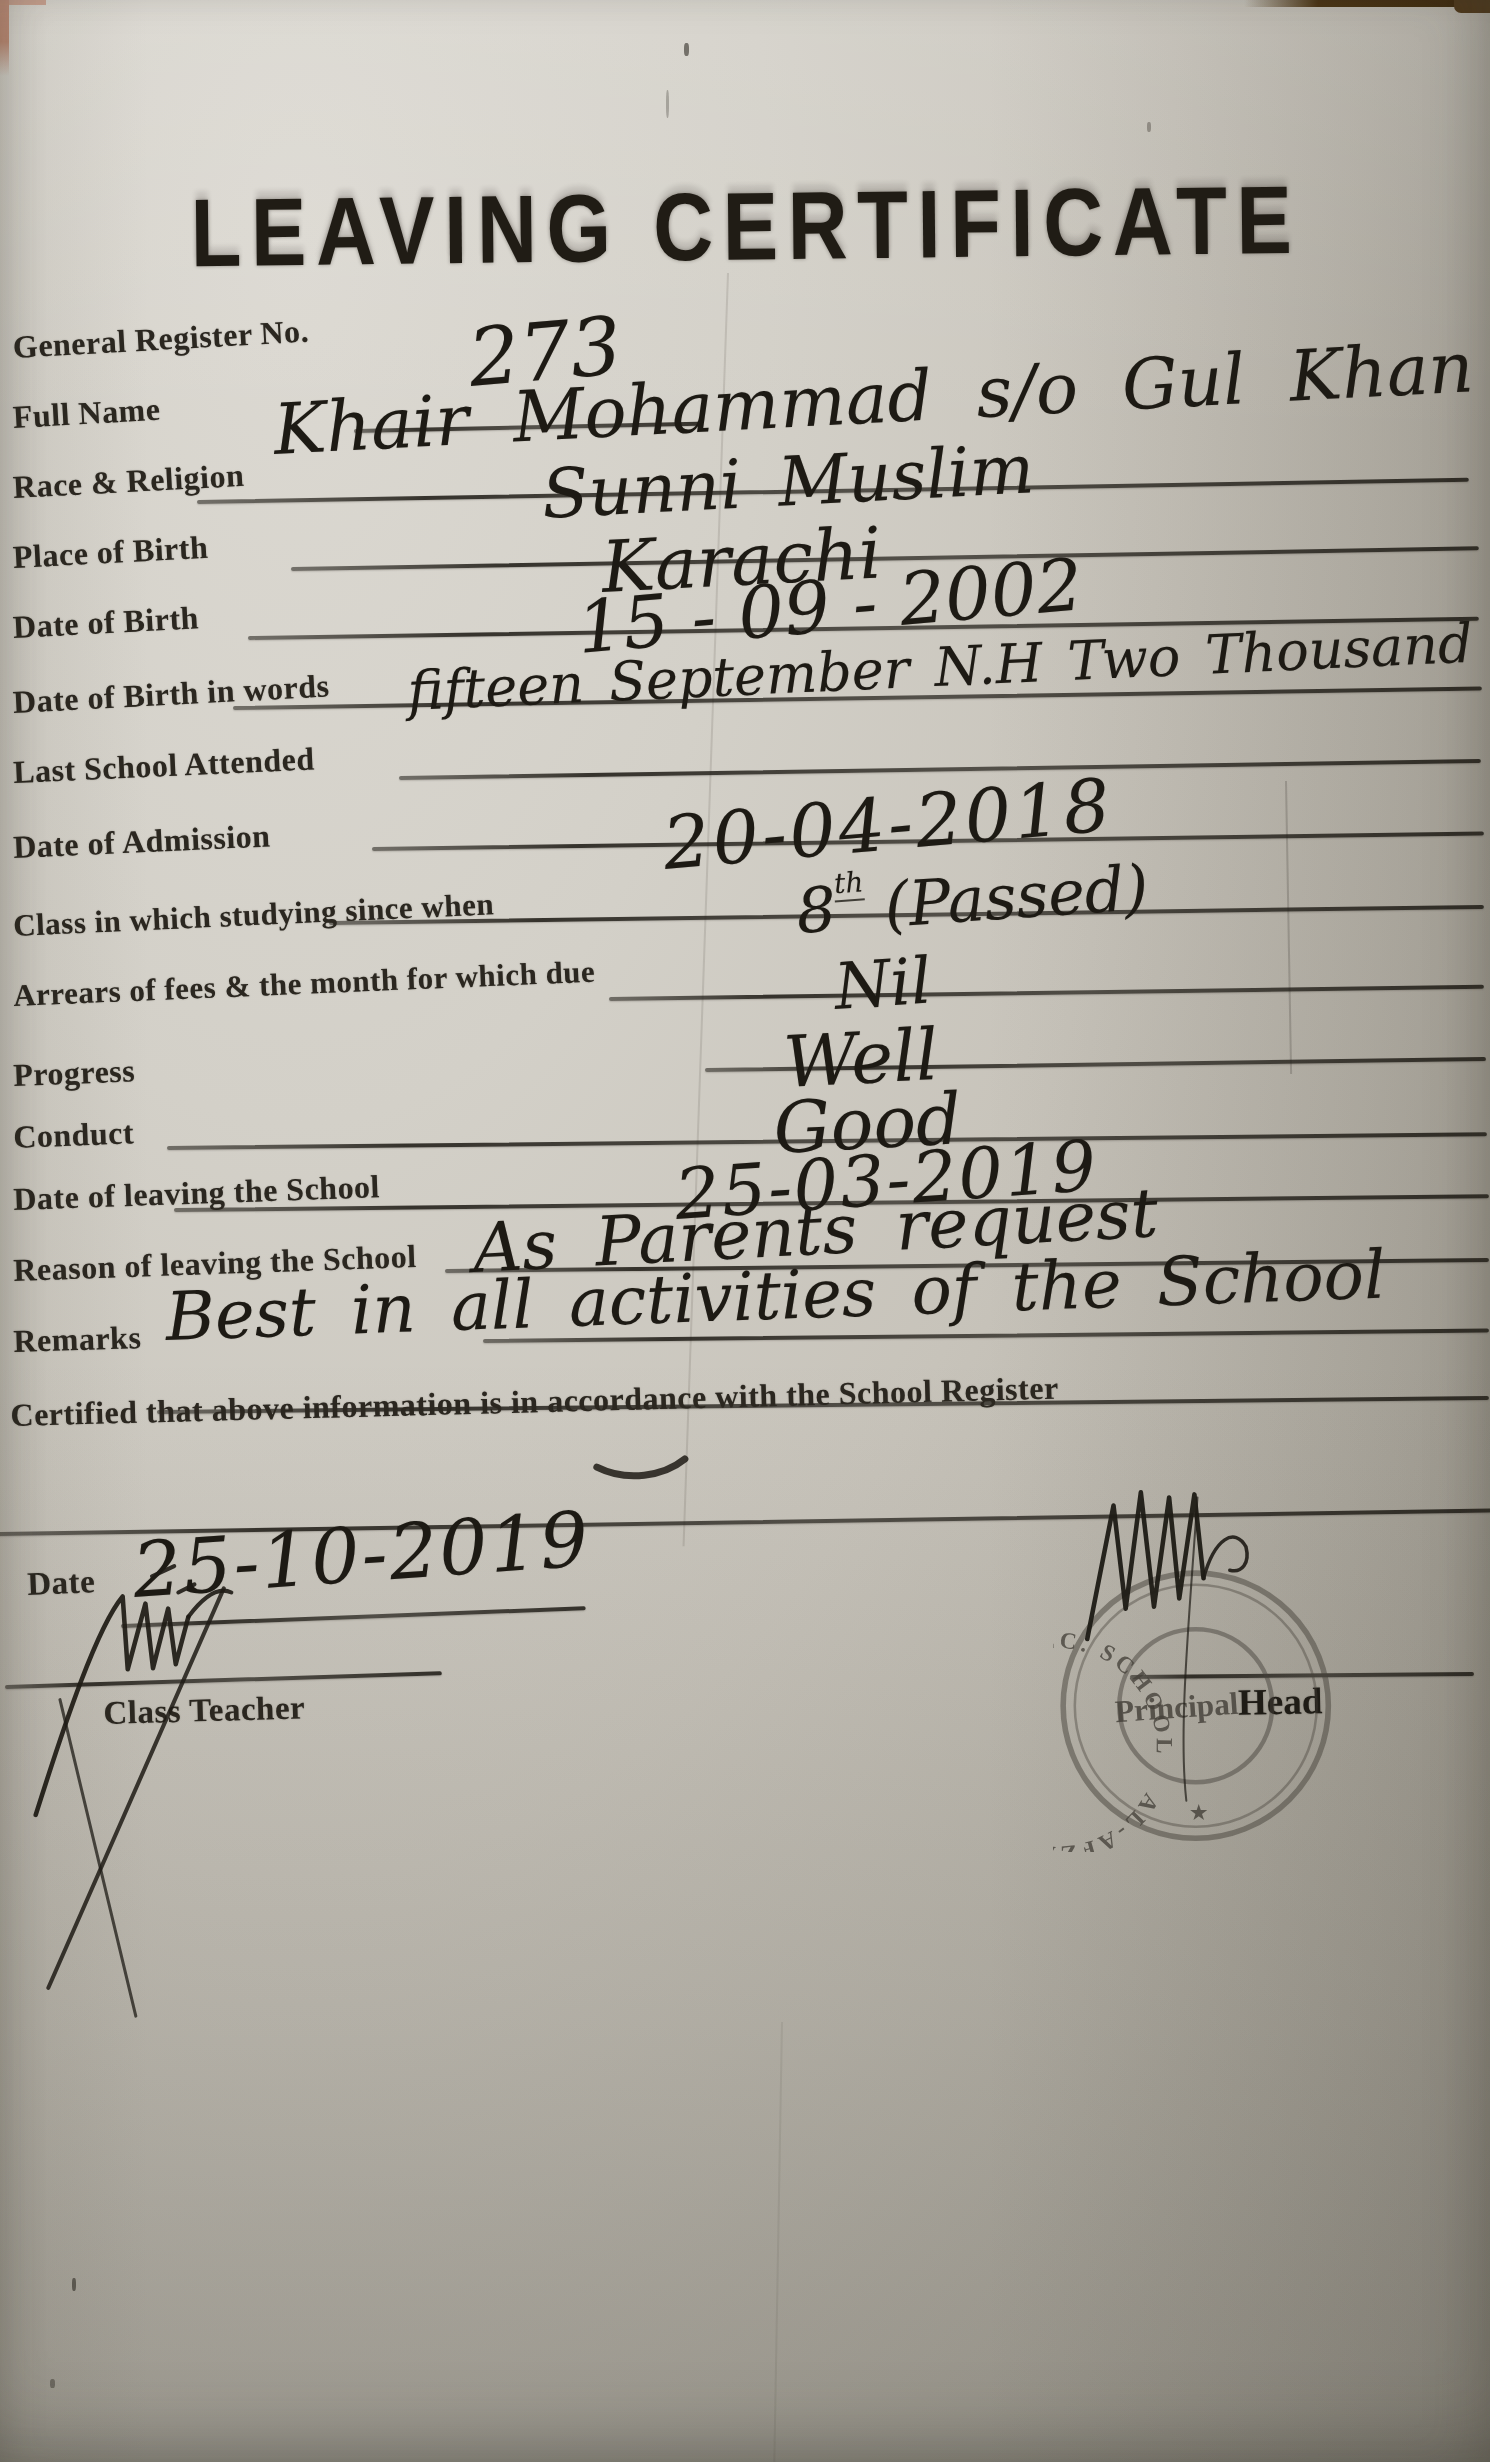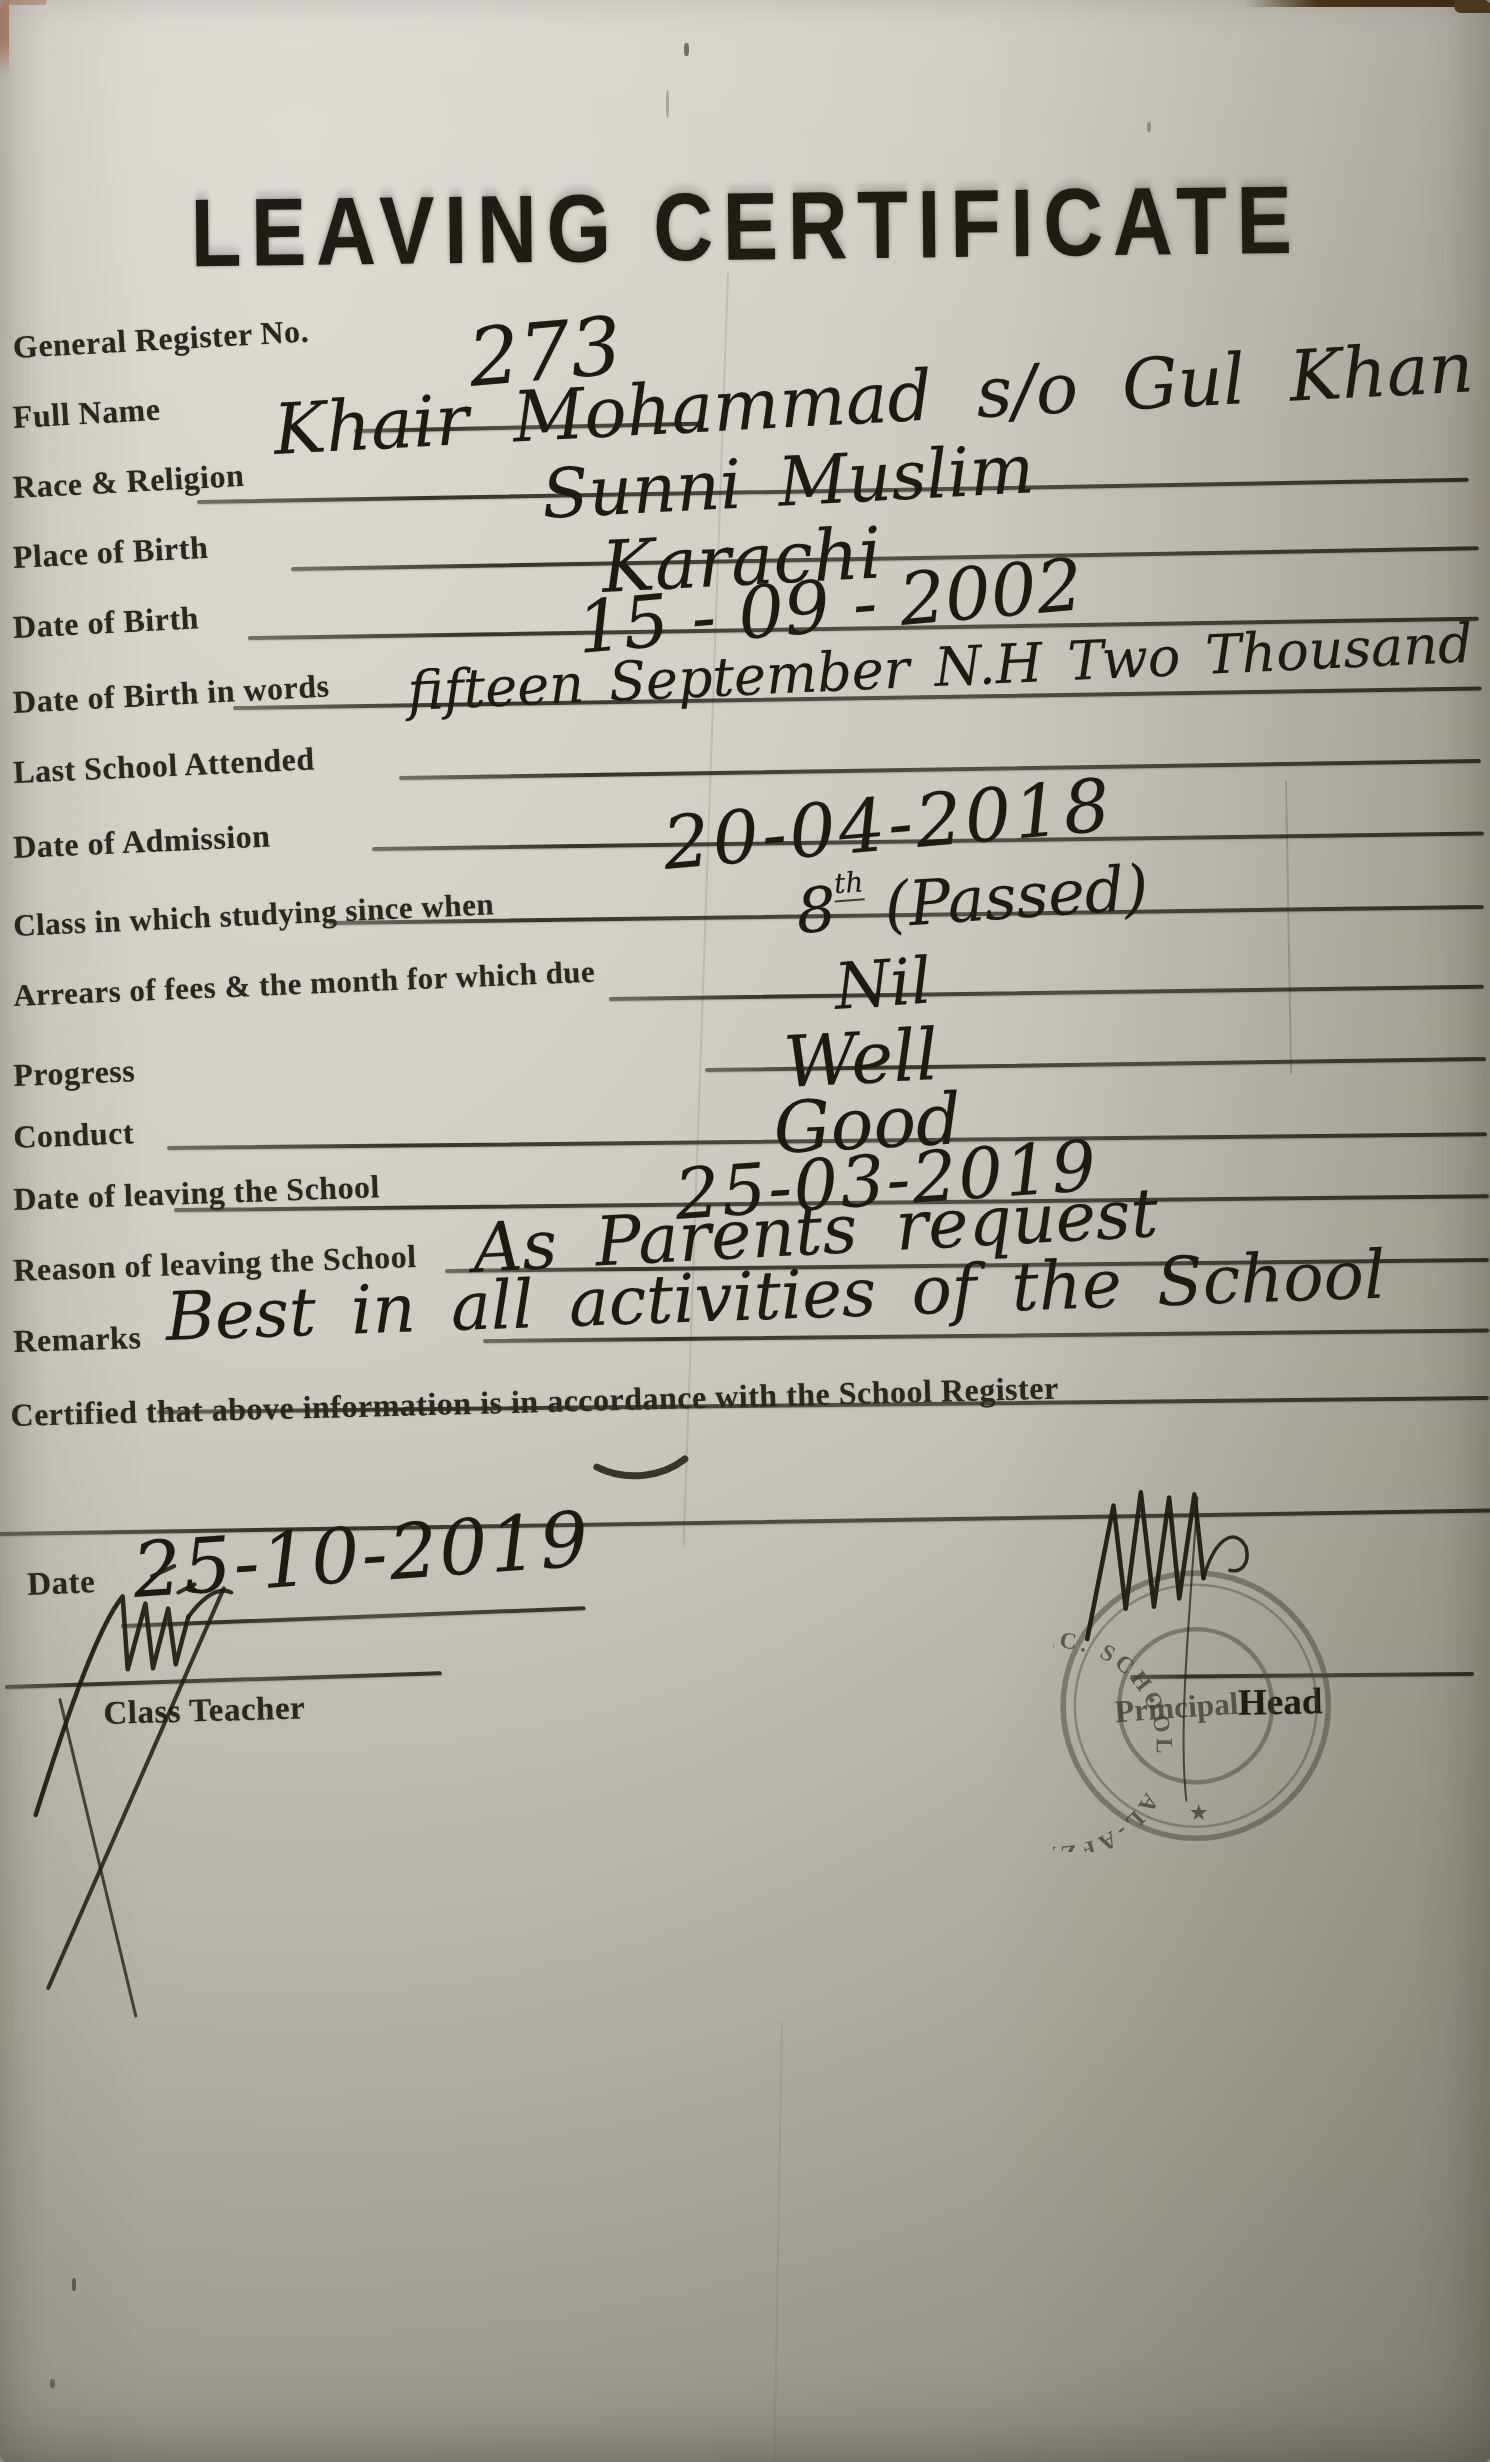--- a/index.html
+++ b/index.html
@@ -1,21 +1,21 @@
 <!DOCTYPE html>
 <html style="font-size:8px"><head>
 <meta charset="utf-8">
 <style>
   html,body{margin:0;padding:0;background:#8f8c83;}
   #page{position:relative;width:1491px;height:2462px;overflow:hidden;
     background:
       linear-gradient(180deg, rgba(255,255,255,.10) 0%, rgba(255,255,255,0) 18%, rgba(0,0,0,0) 55%, rgba(60,58,48,.12) 82%, rgba(48,46,38,.22) 100%),
       linear-gradient(90deg, rgba(90,84,70,.10) 0%, rgba(0,0,0,0) 10%, rgba(0,0,0,0) 66%, rgba(70,65,55,.14) 92%, rgba(70,65,55,.20) 100%),
       radial-gradient(ellipse at 20% 10%, #dcd9d2 0%, #d3d0c8 28%, #c7c3ba 52%, #b4b0a6 78%, #a5a197 100%);
-    font-family:"Liberation Serif", serif;border-radius:8px;}
+    font-family:"Liberation Serif", serif;}
   #page::after{content:"";position:absolute;inset:0;pointer-events:none;
     box-shadow: inset 25px 0 40px -20px rgba(60,55,45,.22), inset -35px 0 56px -25px rgba(62,57,47,.26), inset 0 -56px 76px -35px rgba(48,45,37,.30);}
   .lbl{position:absolute;font-weight:700;color:#2b2720;white-space:nowrap;
     text-shadow:0 0 1.5px rgba(43,39,32,.35);transform-origin:left bottom;font-size:32px;letter-spacing:0.5px;}
   .ln{position:absolute;height:3.5px;border-radius:2px;transform-origin:left center;
     background:linear-gradient(90deg, rgba(32,29,23,.55), rgba(32,29,23,.88) 18%, rgba(32,29,23,.70) 55%, rgba(32,29,23,.88) 100%);
     box-shadow:0 1px 1.5px rgba(32,29,23,.18);}
   .hw{position:absolute;font-family:"DejaVu Serif", serif;font-style:italic;color:#1d1a14;
     white-space:nowrap;text-shadow:0 0 1px rgba(29,26,20,.30);transform-origin:left bottom;}
   .sup{font-size:.45em;position:relative;top:-.55em;border-bottom:2.5px solid rgba(29,26,20,.8);}

